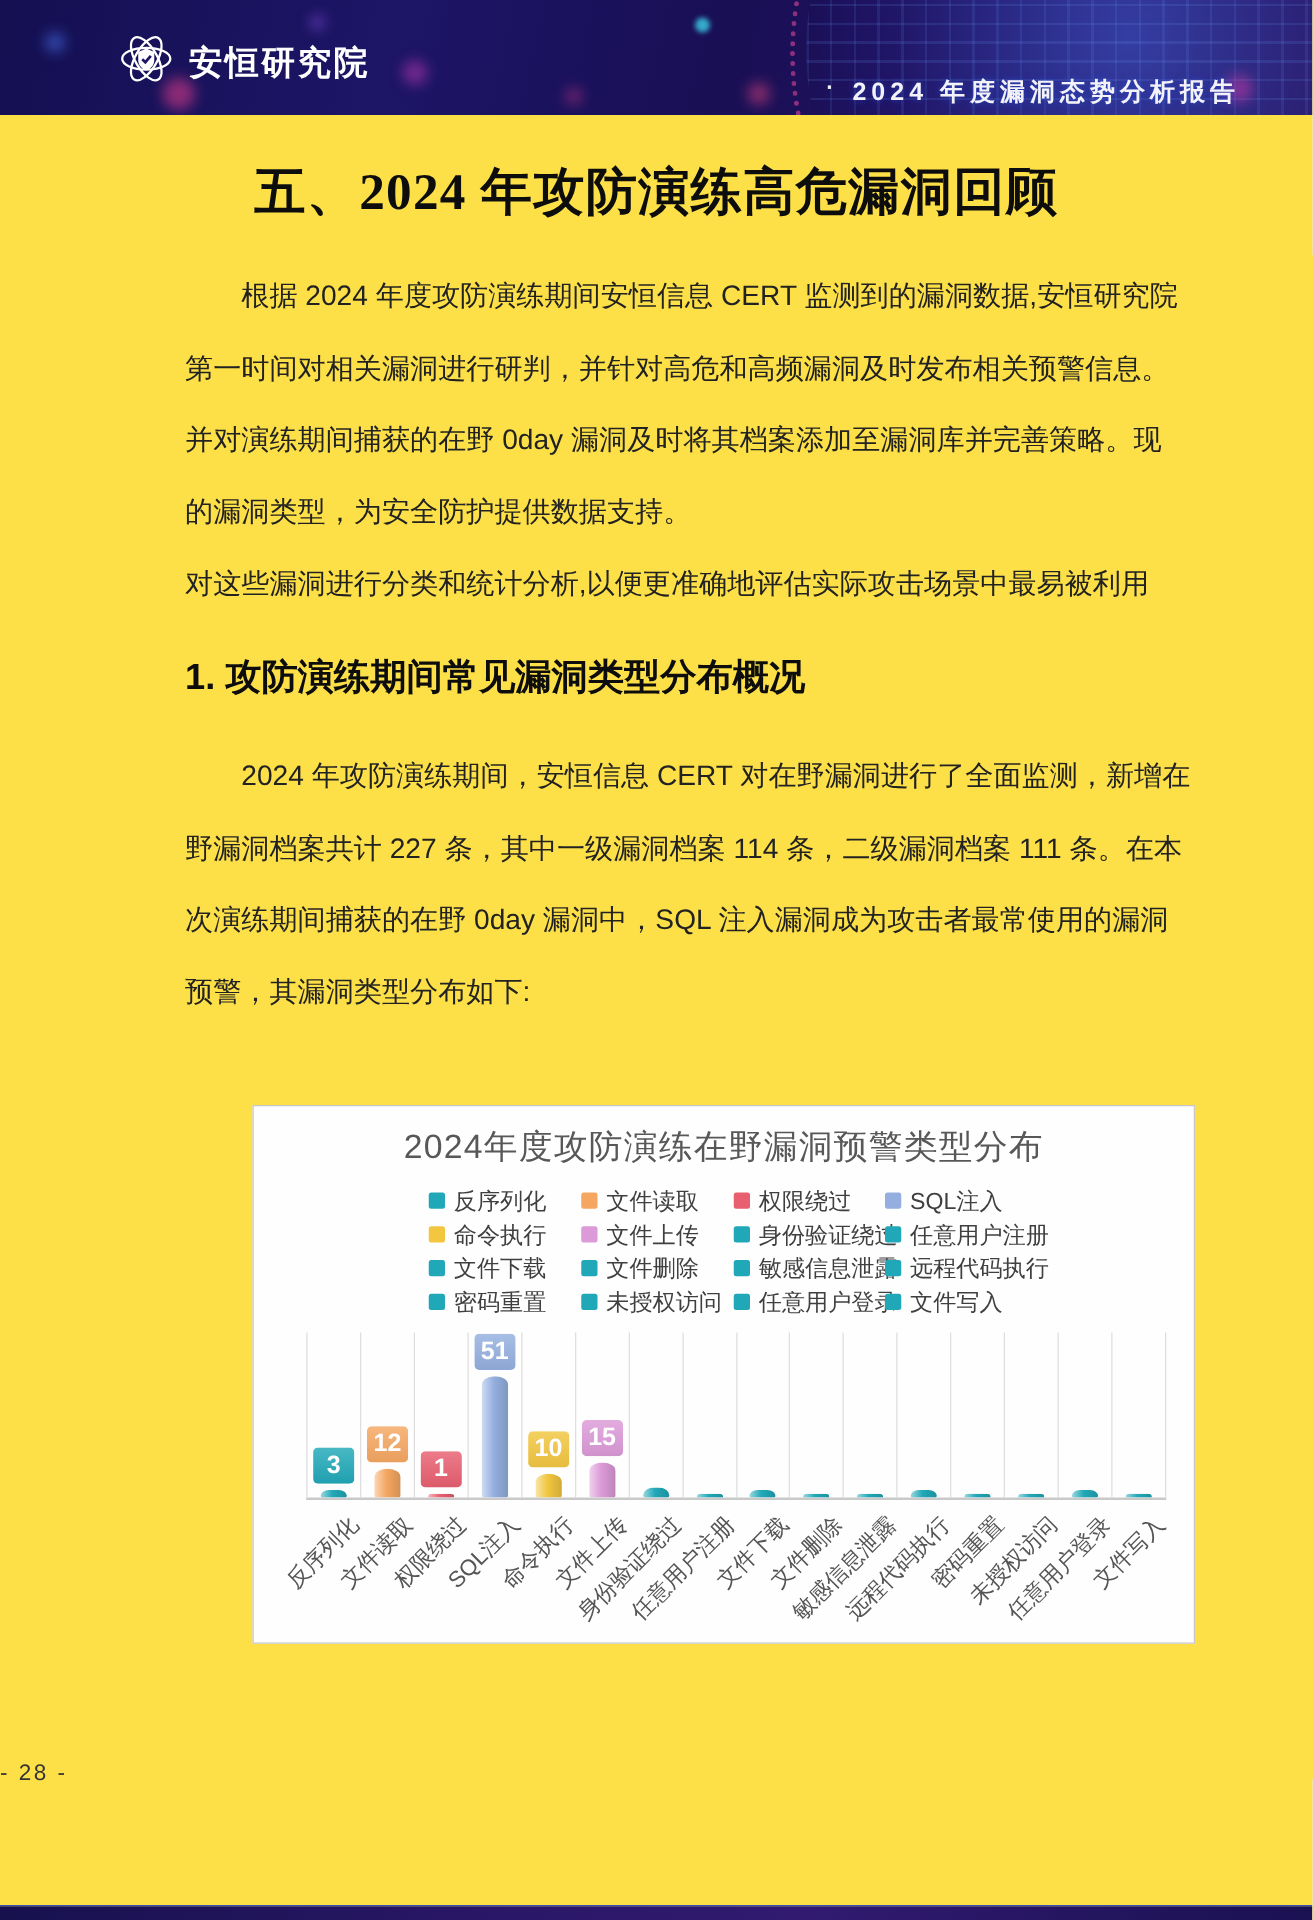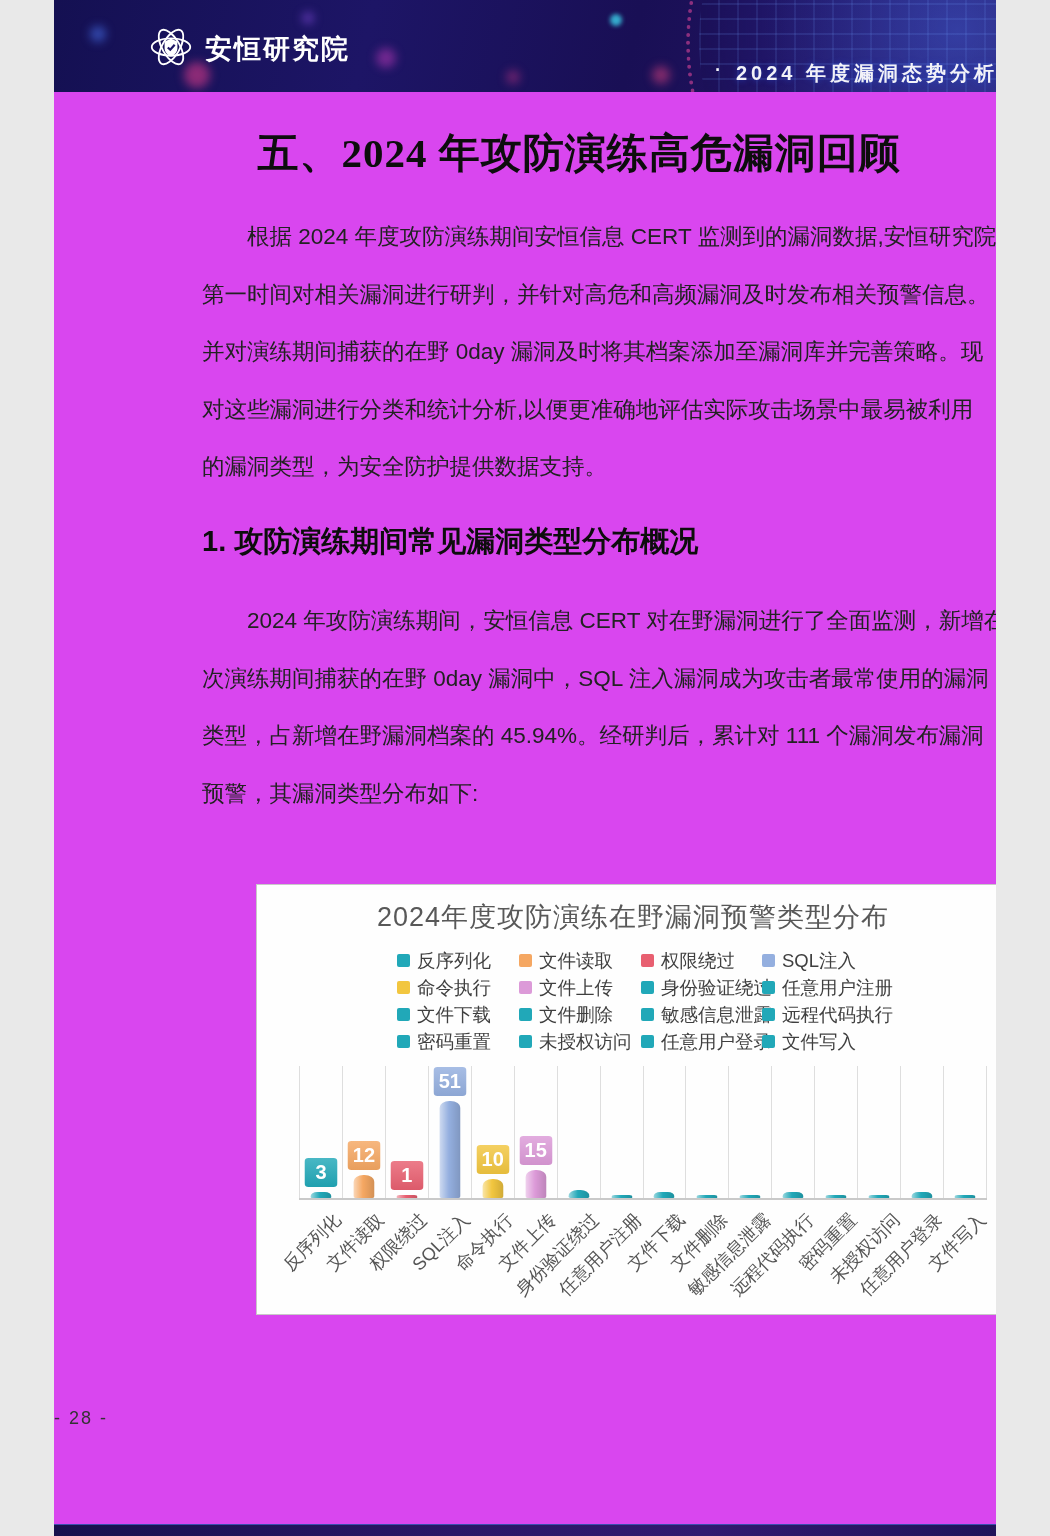--- a/index.html
+++ b/index.html
@@ -1,16 +1,16 @@
 <!DOCTYPE html>
 <html><head>
 <meta charset="utf-8">
 <style>
   html,body{margin:0;padding:0;background:#e9e9e9;}
-  .page{position:relative;width:942px;height:1536px;margin:0 auto;background:#d946ef;
+  .page{position:relative;width:1050px;height:1536px;margin:0 auto;background:#fde047;
         overflow:hidden;font-family:"Liberation Sans",sans-serif;color:#1a1a1a;}
 
   
   .banner{position:absolute;left:0;top:0;width:1050px;height:92px;overflow:hidden;
           background:linear-gradient(103deg,#141052 0%,#1d1566 30%,#190f55 55%,#241463 78%,#2c165f 100%);}
   .globe{position:absolute;left:645px;top:-195px;width:470px;height:470px;border-radius:50%;
          background:
            repeating-linear-gradient(0deg, rgba(110,160,255,.14) 0 2px, transparent 2px 15px),
            repeating-linear-gradient(90deg, rgba(110,160,255,.12) 0 2px, transparent 2px 19px),
            radial-gradient(circle at 55% 48%, rgba(64,96,215,.55), rgba(34,28,120,.35) 55%, rgba(20,16,82,.1) 72%);}
@@ -109,30 +109,30 @@
       <span class="report-text">2024 年度漏洞态势分析报告</span>
     </div>
   </div>
 
   <div class="doc-title">五、2024 年攻防演练高危漏洞回顾</div>
 
   <div class="para p1">
     <div class="jline first">根据 2024 年度攻防演练期间安恒信息 CERT 监测到的漏洞数据,安恒研究院</div>
     <div class="jline">第一时间对相关漏洞进行研判，并针对高危和高频漏洞及时发布相关预警信息。</div>
     <div class="jline">并对演练期间捕获的在野 0day 漏洞及时将其档案添加至漏洞库并完善策略。现</div>
+    <div class="jline last">的漏洞类型，为安全防护提供数据支持。</div>
     <div class="jline">对这些漏洞进行分类和统计分析,以便更准确地评估实际攻击场景中最易被利用</div>
-    <div class="jline last">的漏洞类型，为安全防护提供数据支持。</div>
   </div>
 
   <div class="section-heading">1. 攻防演练期间常见漏洞类型分布概况</div>
 
   <div class="para p2">
     <div class="jline first">2024 年攻防演练期间，安恒信息 CERT 对在野漏洞进行了全面监测，新增在</div>
+    <div class="jline">野漏洞档案共计 227 条，其中一级漏洞档案 114 条，二级漏洞档案 111 条。在本</div>
     <div class="jline">次演练期间捕获的在野 0day 漏洞中，SQL 注入漏洞成为攻击者最常使用的漏洞</div>
-    <div class="jline">类型，占新增在野漏洞档案的 45.94%。经研判后，累计对 111 个漏洞发布漏洞</div>
     <div class="jline last">预警，其漏洞类型分布如下:</div>
   </div>
 
   <div class="chart-box">
     <div class="chart-title">2024年度攻防演练在野漏洞预警类型分布</div>
     <div class="legend">
         <div class="legend-item">
           <span class="legend-swatch" style="background: rgb(33, 168, 184);"></span>
           <span class="legend-label">反序列化</span>
         </div>

